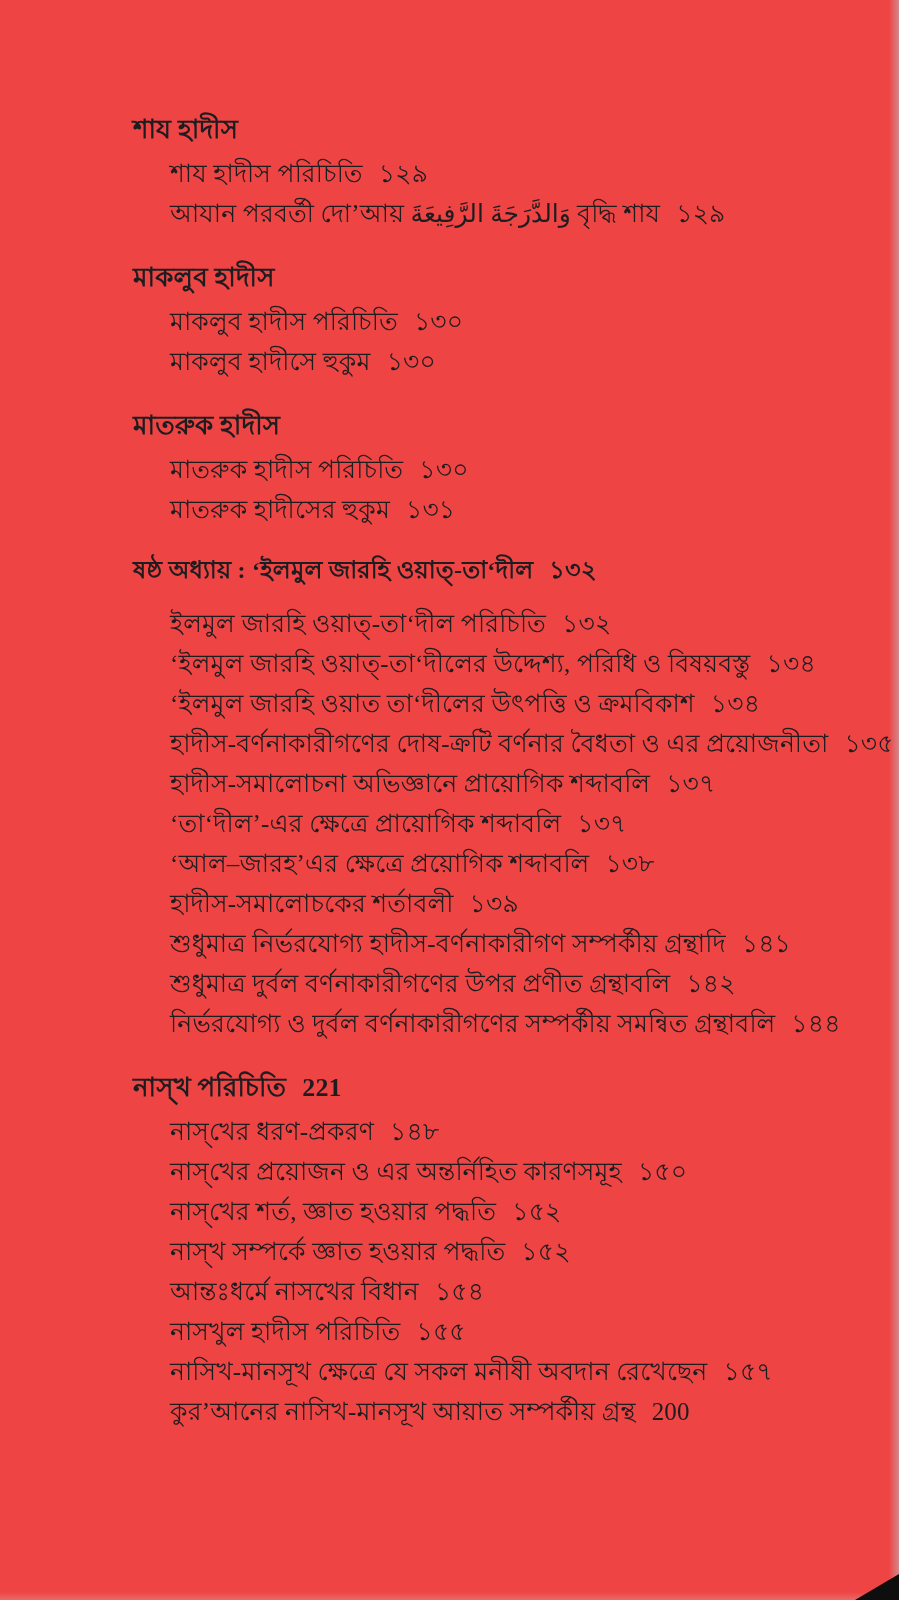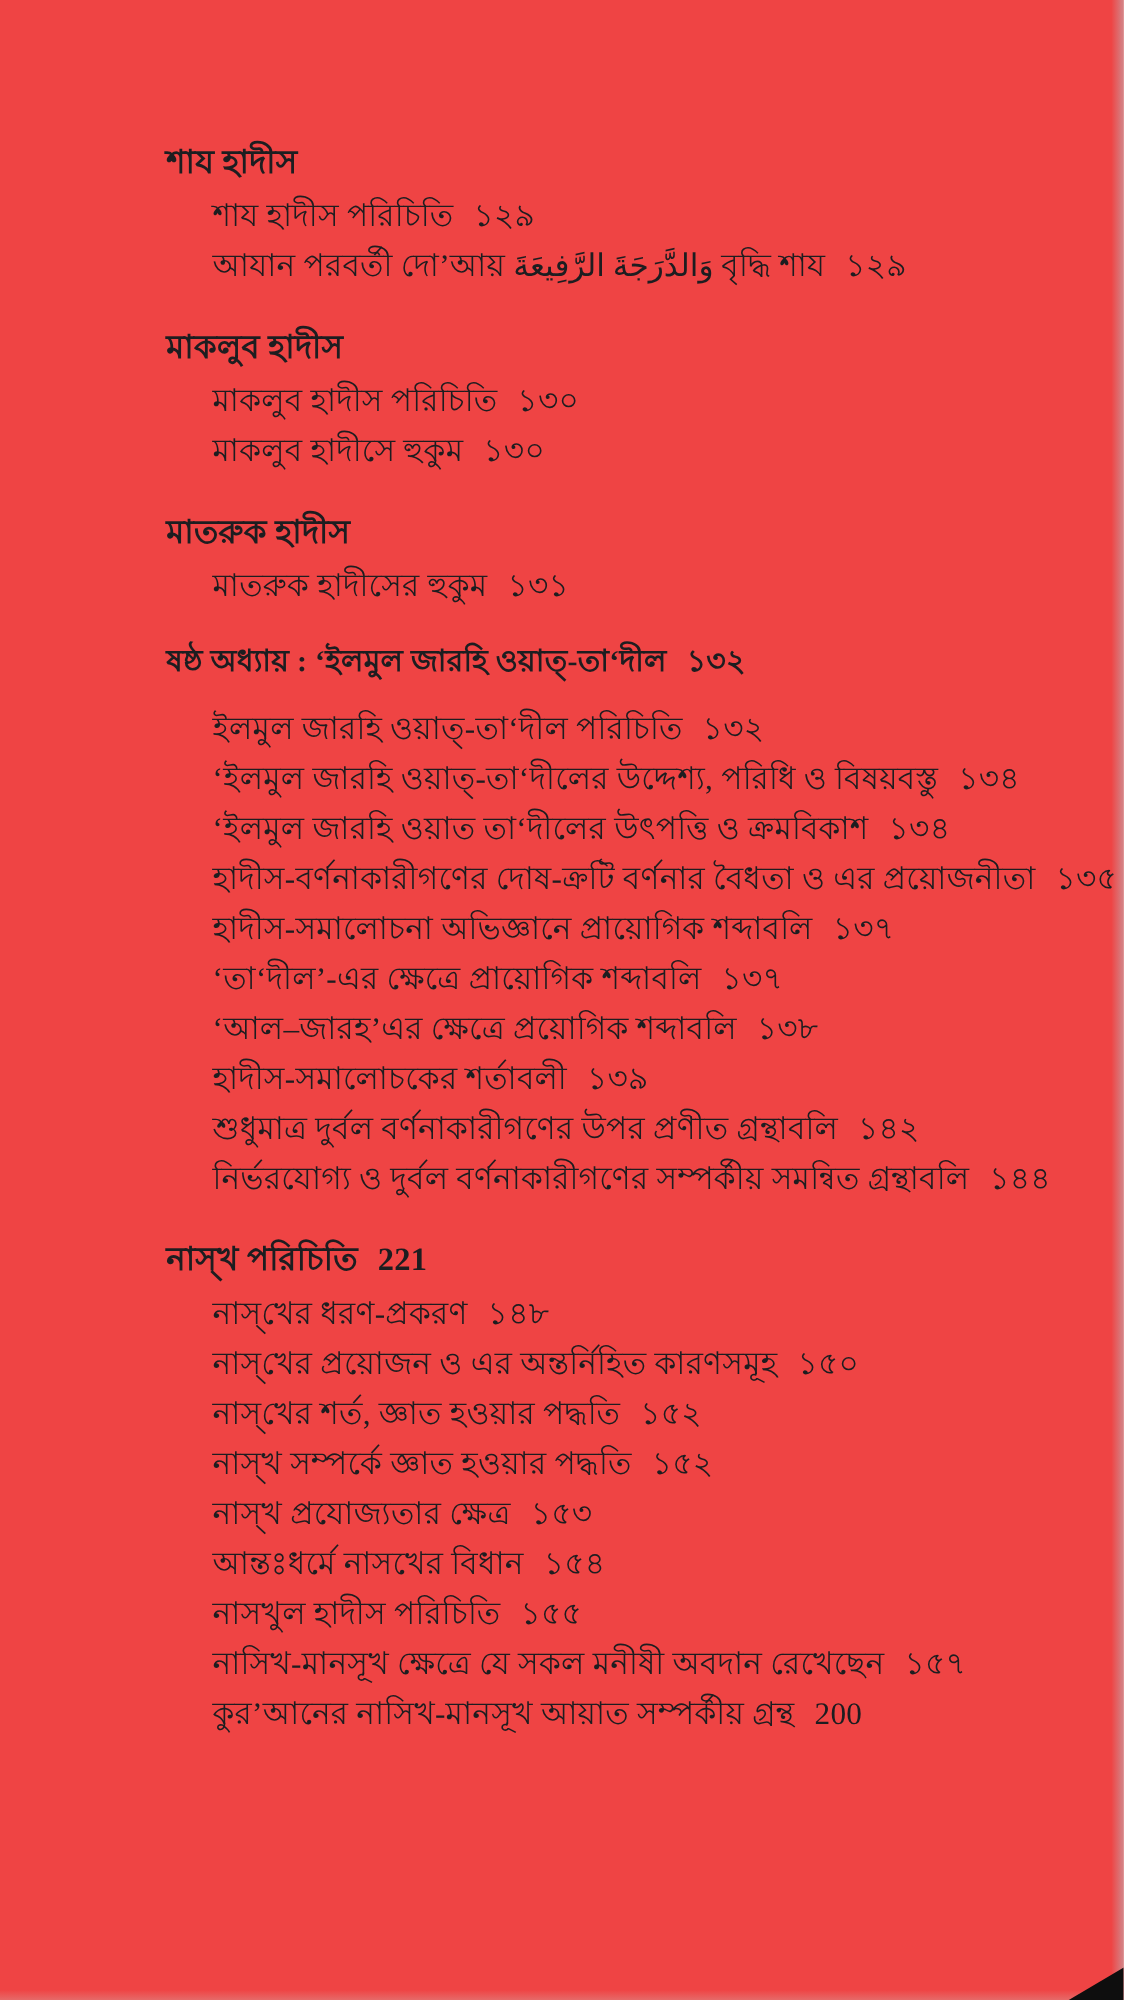--- a/index.html
+++ b/index.html
@@ -89,20 +89,23 @@
     </div>
 
     <div class="row item">
       <span>মাকলুব হাদীসে হুকুম</span><span class="pagenum">১৩০</span>
     </div>
 
     <div class="row heading">
       <span>মাতরুক হাদীস</span>
     </div>
 
+    <div class="row item">
+      <span>মাতরুক হাদীস পরিচিতি</span><span class="pagenum">১৩০</span>
+    </div>
 
     <div class="row item">
       <span>মাতরুক হাদীসের হুকুম</span><span class="pagenum">১৩১</span>
     </div>
 
     <div class="row chapter">
       <span>ষষ্ঠ অধ্যায় : ‘ইলমুল জারহি ওয়াত্-তা‘দীল</span><span class="pagenum">১৩২</span>
     </div>
 
     <div class="row item">
@@ -130,20 +133,23 @@
     </div>
 
     <div class="row item">
       <span>‘আল–জারহ’এর ক্ষেত্রে প্রয়োগিক শব্দাবলি</span><span class="pagenum">১৩৮</span>
     </div>
 
     <div class="row item">
       <span>হাদীস-সমালোচকের শর্তাবলী</span><span class="pagenum">১৩৯</span>
     </div>
 
+    <div class="row item">
+      <span>শুধুমাত্র নির্ভরযোগ্য হাদীস-বর্ণনাকারীগণ সম্পর্কীয় গ্রন্থাদি</span><span class="pagenum">১৪১</span>
+    </div>
 
     <div class="row item">
       <span>শুধুমাত্র দুর্বল বর্ণনাকারীগণের উপর প্রণীত গ্রন্থাবলি</span><span class="pagenum">১৪২</span>
     </div>
 
     <div class="row item">
       <span>নির্ভরযোগ্য ও দুর্বল বর্ণনাকারীগণের সম্পর্কীয় সমন্বিত  গ্রন্থাবলি</span><span class="pagenum">১৪৪</span>
     </div>
 
     <div class="row heading">
@@ -159,23 +165,20 @@
     </div>
 
     <div class="row item">
       <span>নাস্‌খের শর্ত, জ্ঞাত হওয়ার পদ্ধতি</span><span class="pagenum">১৫২</span>
     </div>
 
     <div class="row item">
       <span>নাস্‌খ সম্পর্কে জ্ঞাত হওয়ার পদ্ধতি</span><span class="pagenum">১৫২</span>
     </div>
 
-    <div class="row item">
-      <span>নাস্‌খ প্রযোজ্যতার ক্ষেত্র</span><span class="pagenum">১৫৩</span>
-    </div>
 
     <div class="row item">
       <span>আন্তঃধর্মে নাসখের বিধান</span><span class="pagenum">১৫৪</span>
     </div>
 
     <div class="row item">
       <span>নাসখুল হাদীস পরিচিতি</span><span class="pagenum">১৫৫</span>
     </div>
 
 

